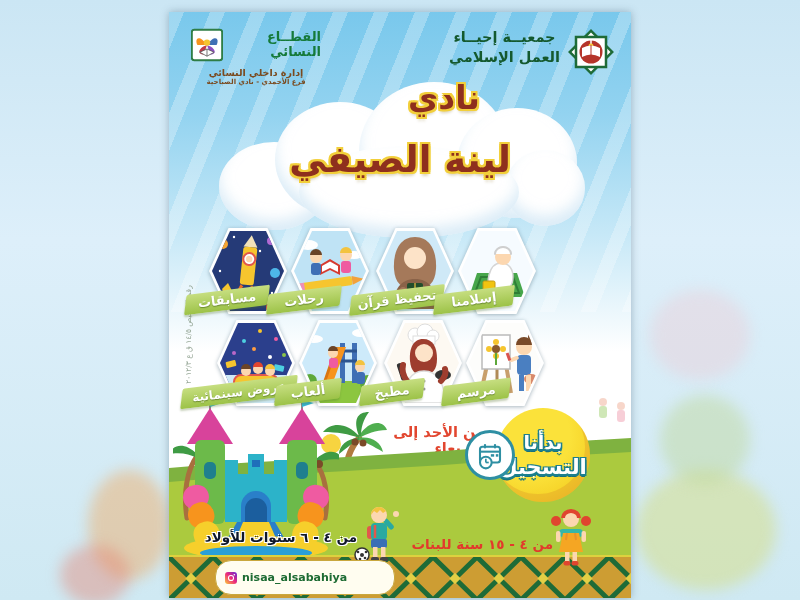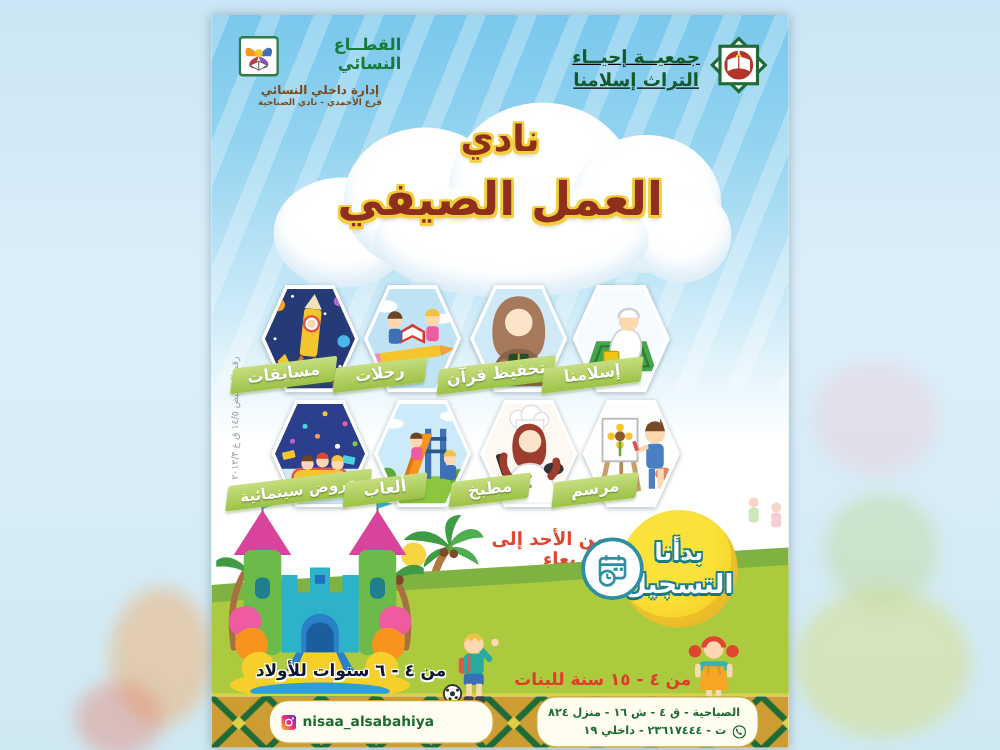--- a/index.html
+++ b/index.html
@@ -10,28 +10,28 @@
   .sky{position:absolute;left:0;top:0;width:462px;height:340px;
        background:linear-gradient(180deg,#79c8ec 0%,#93d3f0 30%,#c6e8f7 65%,#ffffff 100%);}
   .rays{position:absolute;left:0;top:0;width:462px;height:300px;
         background:repeating-linear-gradient(112deg,rgba(255,255,255,.28) 0 14px,rgba(255,255,255,0) 14px 38px);}
   
   .org-left{position:absolute;left:22px;top:14px;width:130px;}
   .org-left .row{display:flex;gap:6px;align-items:flex-start;text-align:right;}
   .org-left .name{color:#157a3a;font-weight:bold;font-size:13px;line-height:1.15;padding-top:4px;direction:rtl;}
   .org-left .dept{color:#7a4a1f;font-weight:bold;font-size:9.5px;text-align:center;margin-top:3px;direction:rtl;}
   .org-left .branch{color:#7a4a1f;font-weight:bold;font-size:7px;text-align:center;direction:rtl;}
-  .org-right{position:absolute;right:16px;top:16px;display:flex;gap:7px;align-items:flex-end;text-decoration:underline;}
+  .org-right{position:absolute;right:16px;top:16px;display:flex;gap:7px;align-items:flex-start;}
   .org-right .name{color:#14592e;font-weight:bold;font-size:14.5px;text-align:center;line-height:1.35;direction:rtl;}
   
   .cloud{position:absolute;left:50px;top:68px;width:366px;height:160px;}
   .cloud i{position:absolute;background:#fff;border-radius:50%;box-shadow:inset 0 -10px 14px rgba(190,220,240,.55);}
   .title1,.title2{position:absolute;left:0;width:462px;text-align:center;font-weight:bold;color:#8e2f1d;
       text-shadow:-2px -2px 0 #f2cf3a,2px -2px 0 #f2cf3a,-2px 2px 0 #f2cf3a,2px 2px 0 #f2cf3a,0 -2px 0 #f2cf3a,0 2px 0 #f2cf3a,-2px 0 0 #f2cf3a,2px 0 0 #f2cf3a,0 4px 3px rgba(120,90,0,.25);}
-  .title1{top:82px;font-size:29px;}
+  .title1{top:66px;font-size:33px;margin-left:44px;}
   .title2{top:126px;font-size:37px;}
   .license{position:absolute;left:-56px;top:318px;width:150px;transform:rotate(-90deg);font-size:7.5px;color:#93a493;text-align:center;direction:rtl;}
   
   .hex-cell{position:absolute;width:78px;height:86px;filter:drop-shadow(0 1px 2px rgba(60,90,110,.45));}
   .hex{width:78px;height:86px;background:#fff;clip-path:polygon(25% 0,75% 0,100% 50%,75% 100%,25% 100%,0 50%);position:relative;}
   .hex-img{position:absolute;left:3px;top:3px;width:72px;height:80px;clip-path:polygon(25% 0,75% 0,100% 50%,75% 100%,25% 100%,0 50%);overflow:hidden;}
   .hex-img svg{display:block;width:72px;height:80px;}
   .ribbon{position:absolute;height:20px;background:linear-gradient(180deg,#c6de80,#9cc247);border-radius:2px;transform:rotate(-7deg) skewX(-14deg);box-shadow:0 2px 2px rgba(80,110,40,.3);z-index:5;}
   .ribbon span{display:block;transform:skewX(14deg);text-align:center;line-height:20px;color:#fff;font-weight:bold;font-size:13px;white-space:nowrap;text-shadow:0 1px 1px rgba(60,90,20,.55);direction:rtl;}
   
@@ -93,21 +93,21 @@
         </svg>
         <div class="name">القطــاع النسائي</div>
       </div>
       <div class="dept">إدارة داخلي النسائي</div>
       <div class="branch">فرع الأحمدي - نادي الصباحية</div>
     </div>
 
     <div class="org-right">
       <div class="name">
         <span>جمعيــة إحيــاء</span><br>
-        <span>التراث إسلامنا</span>
+        <span>العمل الإسلامي</span>
       </div>
       <svg width="48" height="48" viewBox="0 0 48 48">
         <rect x="9" y="9" width="30" height="30" transform="rotate(45 24 24)" fill="#fff" stroke="#1e6b37" stroke-width="2.5"></rect>
         <rect x="9" y="9" width="30" height="30" fill="#fff" stroke="#1e6b37" stroke-width="2.5"></rect>
         <circle cx="24" cy="24" r="11.5" fill="#b5342a"></circle>
         <path d="M24,12 L24,18" stroke="#fff" stroke-width="1.5"></path>
         <circle cx="24" cy="18" r="2.5" fill="#f6c52e"></circle>
         <path d="M15,29 Q24,24 33,29 L33,20 Q24,15 15,20 Z" fill="#fff"></path>
         <line x1="24" y1="17" x2="24" y2="28" stroke="#b5342a" stroke-width="1"></line>
       </svg>
@@ -115,21 +115,21 @@
 
     <div class="cloud">
       <i style="left:0;top:62px;width:110px;height:88px;"></i>
       <i style="left:56px;top:22px;width:130px;height:115px;"></i>
       <i style="left:140px;top:2px;width:150px;height:140px;"></i>
       <i style="left:238px;top:28px;width:120px;height:110px;"></i>
       <i style="left:286px;top:70px;width:80px;height:76px;"></i>
       <i style="left:80px;top:66px;width:220px;height:92px;"></i>
     </div>
     <div class="title1">نادي</div>
-    <div class="title2">العمل الصيفي</div>
+    <div class="title2">لينة الصيفي</div>
 
     <div class="license">رقم الترخيص ١٤/٥ ق ع ٢٠١٢/٣</div>
 
     <div class="hex-cell" style="left:40px;top:216px;">
         <div class="hex">
           <div class="hex-img">
       <svg viewBox="0 0 72 80">
               <rect width="72" height="80" fill="#253a77"></rect>
         <circle cx="11" cy="13" r="5" fill="#f4a532"></circle>
               <circle cx="59" cy="10" r="4" fill="#b26ad4"></circle>
@@ -503,31 +503,15 @@
           </linearGradient>
             </defs>
           <rect width="16" height="16" rx="4" fill="url(#ig)"></rect>
           <circle cx="8" cy="8" r="3.4" fill="none" stroke="#fff" stroke-width="1.4"></circle>
           <circle cx="12.4" cy="3.6" r="1.1" fill="#fff"></circle>
         </svg>
         <span class="txt">nisaa_alsabahiya</span>
       </div>
     </div>
 
-    <div class="pill pill-right">
-      <div class="row">
-        <svg width="10" height="13" viewBox="0 0 16 22">
-          <path d="M8,0 C3.6,0 0,3.6 0,8 c0,6 8,14 8,14 s8,-8 8,-14 C16,3.6 12.4,0 8,0 Z" fill="#e0382d"></path>
-          <circle cx="8" cy="7.5" r="3" fill="#fff"></circle>
-        </svg>
-        <span class="txt">الصباحية - ق ٤ - ش ١٦ - منزل ٨٢٤</span>
-      </div>
-      <div class="row">
-        <svg width="11" height="11" viewBox="0 0 18 18">
-          <circle cx="9" cy="9" r="8" fill="none" stroke="#1d6b33" stroke-width="1.6"></circle>
-          <path d="M5.5,4.5 c-.8,.3 -1.3,1 -1.1,1.9 c.5,2.8 3.4,5.7 6.2,6.2 c.9,.2 1.6,-.3 1.9,-1.1 l-1.8,-1.6 -1.4,.7 c-1.2,-.6 -2.3,-1.7 -2.9,-2.9 l.7,-1.4 z" fill="#1d6b33"></path>
-        </svg>
-        <span class="txt">ت - ٢٣٦١٧٤٤٤ - داخلي ١٩</span>
-      </div>
-    </div>
 
   </div>
 </div>
 
 </body></html>

